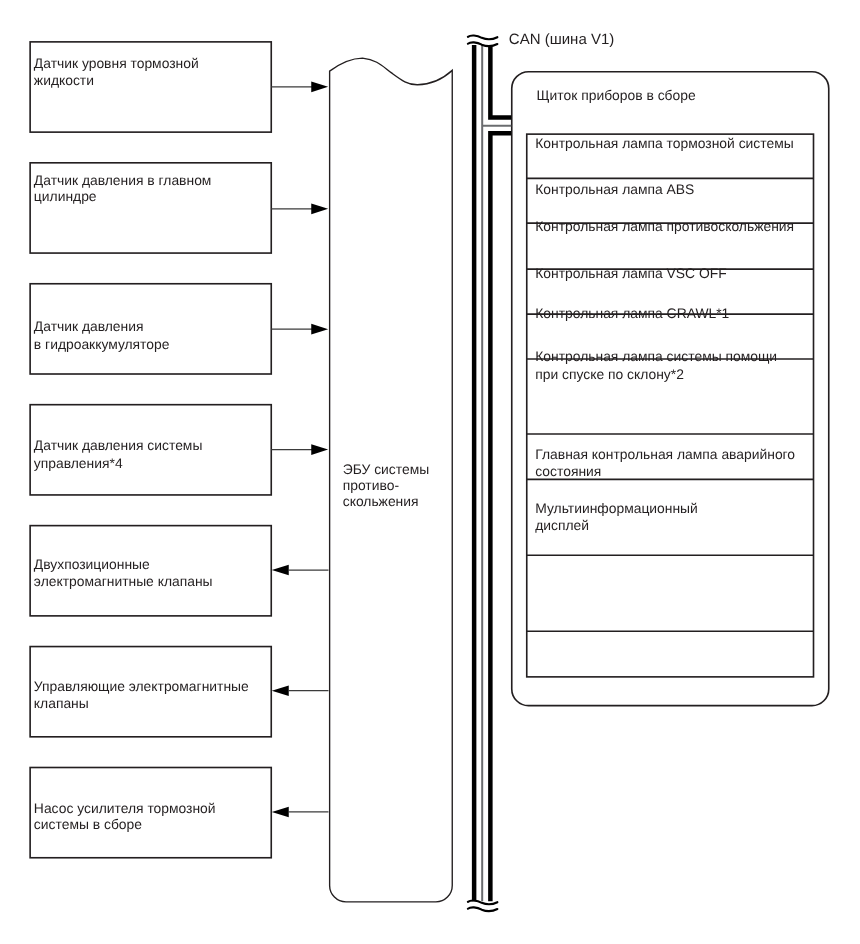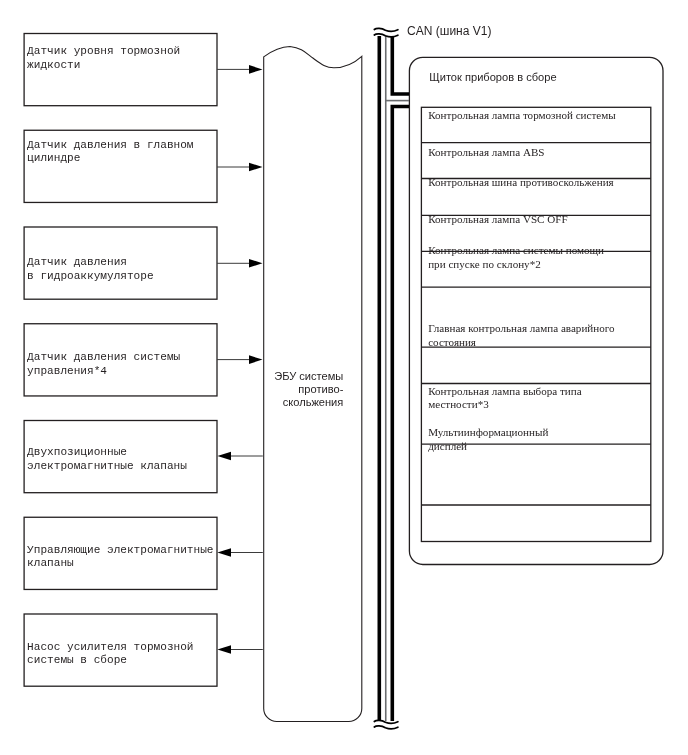--- a/index.html
+++ b/index.html
@@ -6,36 +6,36 @@
   body{
     width:688px;height:755px;background:#ffffff;
     font-family:"Liberation Sans",sans-serif;
     color:#000;overflow:hidden;position:relative;
     
   }
   .stage{position:absolute;left:0;top:0;width:688px;height:755px;}
   .svglayer{position:absolute;left:0;top:0;pointer-events:none;z-index:2;}
 
   .lbox{position:absolute;z-index:3;left:23.5px;width:194.2px;height:60px;
-    box-sizing:border-box;background:transparent;font-family:Liberation Mono, monospace;}
+    box-sizing:border-box;background:transparent;}
   .lbl{filter:opacity(1);position:absolute;left:3.6px;top:11.6px;font-size:11.1px;line-height:13.45px;
     color:#231f20;white-space:pre;}
 
   .ecu-label{filter:opacity(1);position:absolute;z-index:5;left:274.2px;top:370.1px;font-size:11.1px;line-height:13.1px;
-    color:#231f20;white-space:pre;text-align:right;}
+    color:#231f20;white-space:pre;}
 
   .can-label{filter:opacity(1);position:absolute;z-index:5;left:407.1px;top:24.6px;font-size:12px;line-height:13.1px;
     color:#231f20;white-space:pre;}
 
   .cluster{position:absolute;z-index:4;left:408.8px;top:56.8px;width:254.8px;height:508.3px;
     border-radius:23px;box-sizing:border-box;background:transparent;}
   .cluster-title{filter:opacity(1);position:absolute;left:20.5px;top:13.8px;font-size:11.1px;color:#231f20;white-space:pre;}
   .cluster-table{position:absolute;left:12px;top:49.4px;width:230.6px;
     box-sizing:border-box;background:transparent;}
-  .crow{position:relative;box-sizing:border-box;font-family:Liberation Serif, serif;}
+  .crow{position:relative;box-sizing:border-box;}
   .clbl{filter:opacity(1);position:absolute;left:7.4px;top:3.2px;font-size:11.1px;line-height:13.45px;
     color:#231f20;white-space:pre;}
 </style>
 </head>
 <body>
 
 <div class="stage">
 
   <div class="lbox" style="top:32.90px">
     <span class="lbl" style="top:12.20px">Датчик уровня тормозной
@@ -75,36 +75,35 @@
   <div class="cluster">
     <div class="cluster-title">Щиток приборов в сборе</div>
     <div class="cluster-table">
       <div class="crow" style="height:35.4px">
         <span class="clbl" style="top:3.20px">Контрольная лампа тормозной системы</span>
         </div>
       <div class="crow" style="height:31px">
         <span class="clbl" style="top:4.40px">Контрольная лампа ABS</span>
         </div>
       <div class="crow" style="height:36.8px">
-        <span class="clbl" style="top:3.70px">Контрольная шина противоскольжения</span>
+        <span class="clbl" style="top:3.70px">Контрольная лампа противоскольжения</span>
         </div>
       <div class="crow" style="height:32px">
         <span class="clbl" style="top:3.80px">Контрольная лампа VSC OFF</span>
+        </div>
+      <div class="crow" style="height:35.9px">
+        <span class="clbl" style="top:3.80px">Контрольная лампа CRAWL*1</span>
         </div>
       <div class="crow" style="height:76px">
         <span class="clbl" style="top:3.10px">Контрольная лампа системы помощи
 при спуске по склону*2</span>
         </div>
       <div class="crow" style="height:44px">
         <span class="clbl" style="top:5.10px">Главная контрольная лампа аварийного
 состояния</span>
-        </div>
-      <div class="crow" style="height:60.7px">
-        <span class="clbl" style="top:23.60px">Контрольная лампа выбора типа
-местности*3</span>
         </div>
       <div class="crow" style="height:41px;border-bottom:none">
         <span class="clbl" style="top:4.20px">Мультиинформационный
 дисплей</span>
         </div>
     </div>
   </div>
 
   <svg class="svglayer" width="688" height="755">
     <g>

